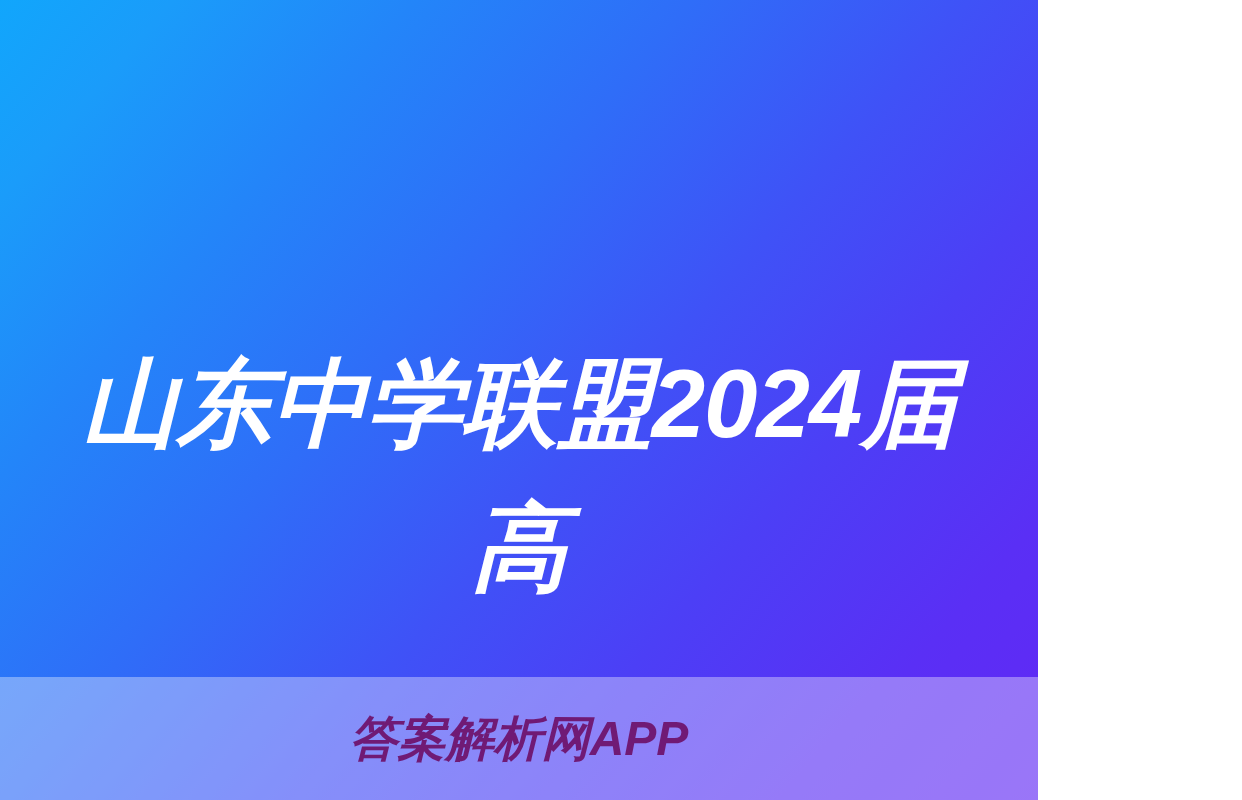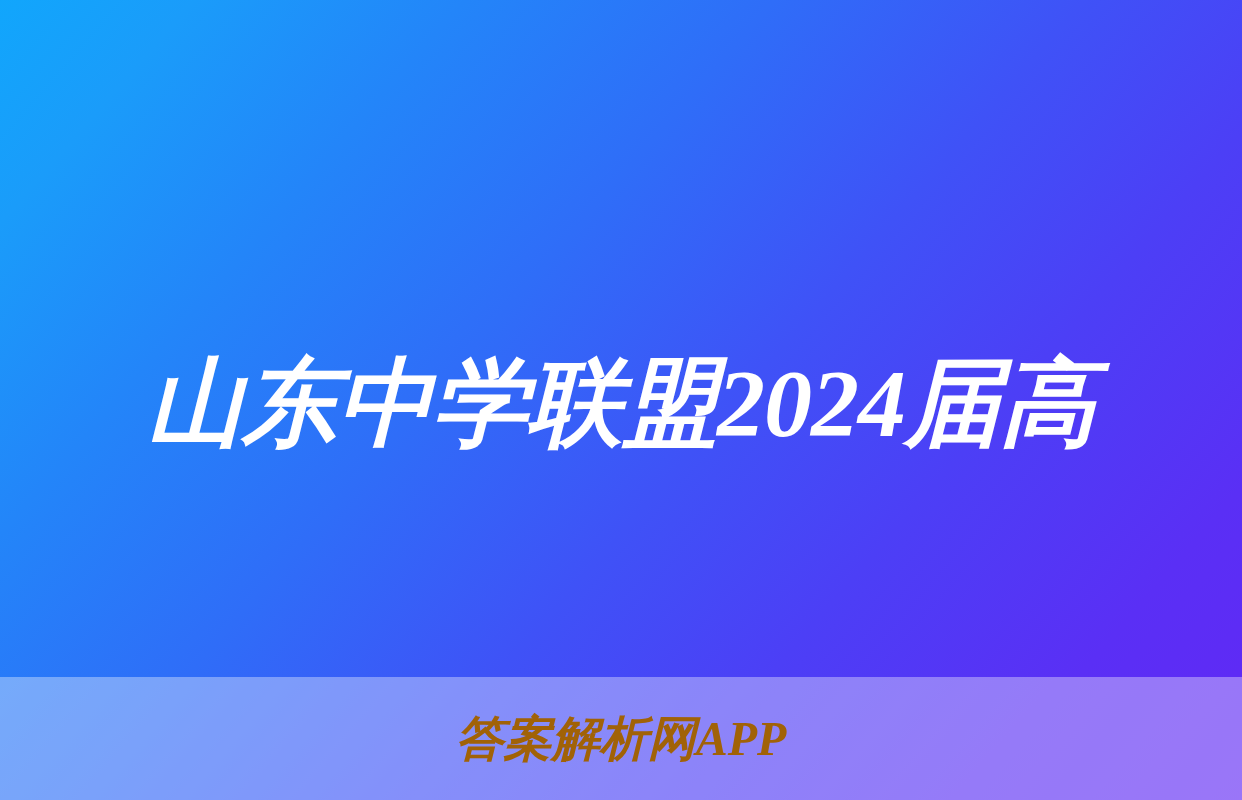--- a/index.html
+++ b/index.html
@@ -2,24 +2,24 @@
 <html><head>
 <meta charset="utf-8">
 <style>
   html, body {
     margin: 0;
     padding: 0;
     background: #ffffff;
   }
   #poster {
     position: relative;
-    width: 1242px;
+    width: 1038px;
     height: 800px;
     overflow: hidden;
-    font-family: Liberation Serif, serif;
+    font-family: Liberation Sans, sans-serif;
   }
   
   #bg {
     position: absolute;
     inset: 0;
     background: linear-gradient(131deg,
         #11a6fc 0%,
         #1a9cfa 10%,
         #2385f9 24%,
         #2f6df8 40%,
@@ -55,21 +55,21 @@
     left: 0;
     right: 0;
     bottom: 0;
     height: 123px;
     background: rgba(255, 255, 255, 0.36);
     display: flex;
     align-items: center;
     justify-content: center;
   }
   #watermark-text {
-    color: #a16207;
+    color: #701a75;
     font-weight: 700;
     font-style: italic;
     font-size: 48px;
     line-height: 1;
     letter-spacing: 0px;
     white-space: nowrap;
   }
 </style>
 </head>
 <body>

